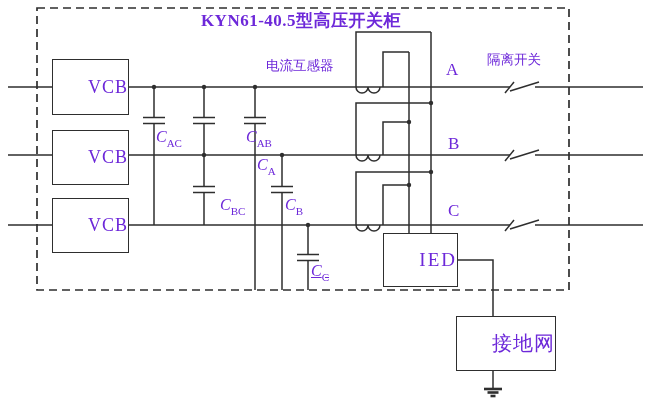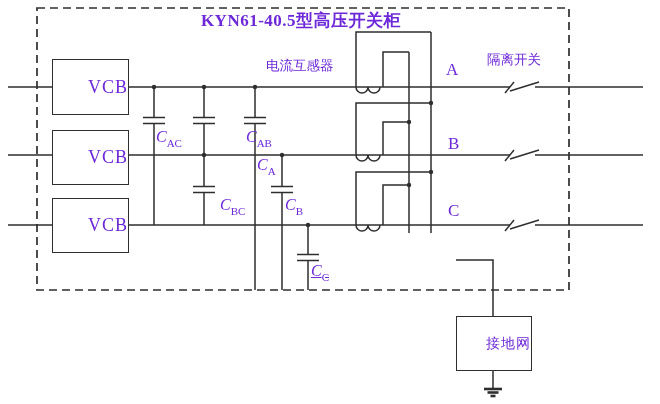--- a/index.html
+++ b/index.html
@@ -15,21 +15,21 @@
   }
   .device-box{
     background:#ffffff;border:1.6px solid #2e2e2e;
     display:flex;align-items:center;justify-content:flex-end;
     font-size:18px;letter-spacing:1px;
   }
   .vcb1{left:52px;top:59px;width:75px;height:54px;}
   .vcb2{left:52px;top:130px;width:75px;height:53px;}
   .vcb3{left:52px;top:198px;width:75px;height:53px;}
   .ied{left:383px;top:233px;width:73px;height:52px;font-size:19px;letter-spacing:2px;}
-  .groundnet{left:456px;top:316px;width:74px;height:53px;font-size:14px;letter-spacing:1px;}
+  .groundnet{left:456px;top:316px;width:74px;height:53px;font-size:20px;letter-spacing:1px;padding-left:24px;}
   .annot{font-size:13.5px;white-space:nowrap;}
   .annot-ct{left:266px;top:57px;}
   .annot-switch{left:487px;top:51px;}
   .phase{font-size:17px;}
   .phase-a{left:446px;top:60px;}
   .phase-b{left:448px;top:134px;}
   .phase-c{left:448px;top:201px;}
   .cap-label{font-size:16px;font-style:italic;white-space:nowrap;}
   .cap-label sub{font-size:11px;font-style:normal;letter-spacing:0;position:relative;top:1px;}
   .cl-cac{left:156px;top:128px;}
@@ -170,20 +170,23 @@
 
   <div class="abs device-box vcb1">
     <span>VCB</span>
   </div>
   <div class="abs device-box vcb2">
     <span>VCB</span>
   </div>
   <div class="abs device-box vcb3">
     <span>VCB</span>
   </div>
+  <div class="abs device-box ied">
+    <span>IED</span>
+  </div>
   <div class="abs device-box groundnet">
     <span>接地网</span>
   </div>
 
   <div class="abs annot annot-ct">电流互感器</div>
   <div class="abs annot annot-switch">隔离开关</div>
 
   <div class="abs phase phase-a">A</div>
   <div class="abs phase phase-b">B</div>
   <div class="abs phase phase-c">C</div>

